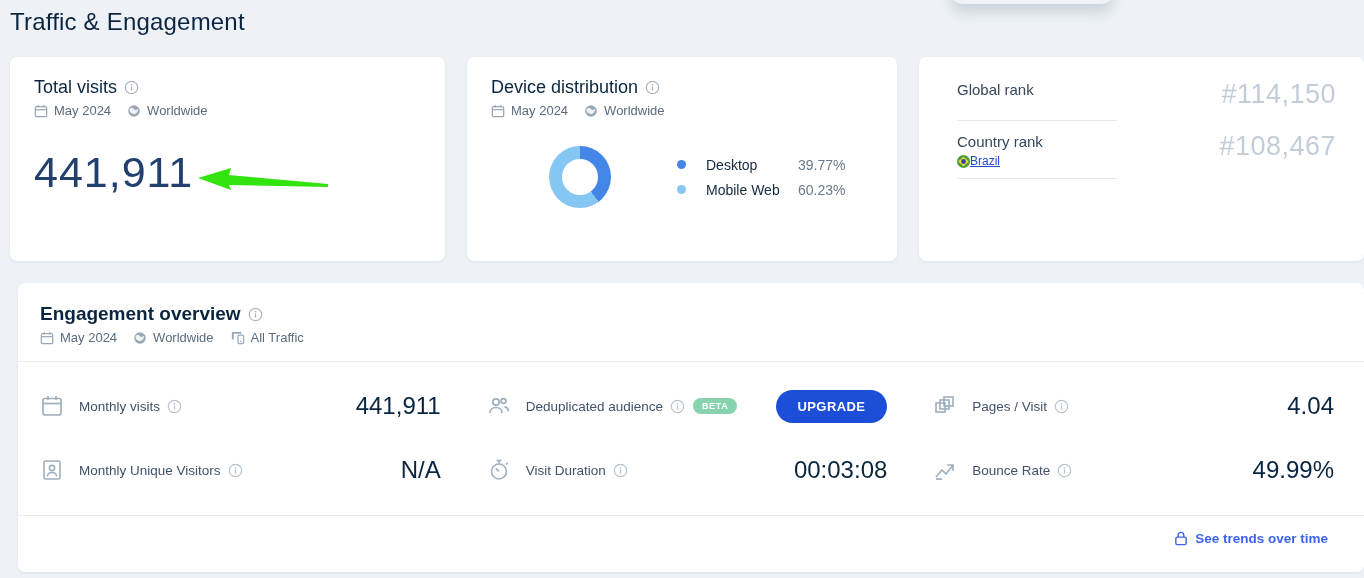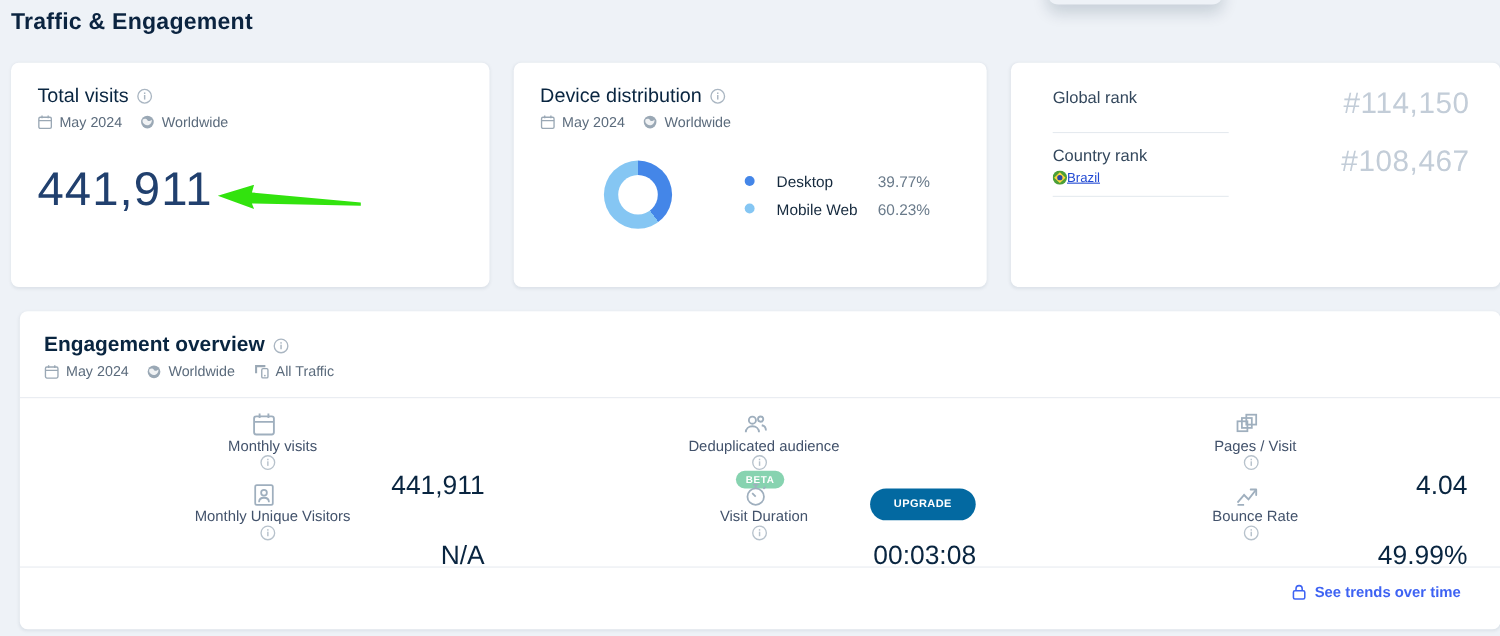--- a/index.html
+++ b/index.html
@@ -5,21 +5,21 @@
   * { margin:0; padding:0; box-sizing:border-box; }
   html,body { width:1364px; height:578px; overflow:hidden; }
   body {
     background:#eef2f7;
     font-family:"Liberation Sans", sans-serif;
     color:#092540;
     position:relative;
   }
   .page-title {
     position:absolute; left:10px; top:8px;
-    font-size:21px; font-weight:700; color:#0b2440; letter-spacing:0.2px;
+    font-size:24px; font-weight:400; color:#0b2440; letter-spacing:0.2px;
   }
   .cutoff-shadow {
     position:absolute; left:952px; top:-26px; width:160px; height:30px;
     border-radius:10px; box-shadow:0 8px 14px rgba(9,37,64,0.16);
   }
   .cards-row {
     position:absolute; left:10px; top:57px; right:0; height:204px;
     display:flex; gap:22px;
   }
   .card {
@@ -77,34 +77,34 @@
   }
   .eng-header { padding:20px 24px 0 22px; }
   .eng-title-row { display:flex; align-items:center; gap:7px; }
   .eng-title { font-size:19px; font-weight:700; color:#092540; }
   .divider { height:1px; background:#e8ecf1; width:100%; }
   .div-1 { margin-top:16px; }
   .metric-grid {
     display:grid; grid-template-columns:1fr 1fr 1fr; column-gap:46px;
     grid-auto-rows:64px; margin:12px 30px 0 22px;
   }
-  .metric-cell { display:flex; align-items:center;flex-direction:column; }
+  .metric-cell { display:flex; align-items:center; }
   .m-icon { color:#9fafbe; display:inline-flex; flex:none; }
   .m-label { font-size:13.5px; color:#42526b; margin-left:15px; }
   .m-info { margin-left:7px; display:inline-flex; }
   .m-value { margin-left:auto; font-size:24px; color:#092540; }
   .beta-badge {
     margin-left:8px; background:#87d3b0; color:#ffffff;
     font-size:9px; font-weight:700; letter-spacing:0.6px;
     padding:3px 9px; border-radius:9px;
   }
   .upgrade-btn {
-    margin-left:auto; background:#0369a1; color:#ffffff; border:none;
+    margin-left:auto; background:#1d4ed8; color:#ffffff; border:none;
     font-family:"Liberation Sans", sans-serif;
-    font-size:10px; font-weight:700; letter-spacing:0.4px;
+    font-size:13px; font-weight:700; letter-spacing:0.4px;
     padding:9px 22px; border-radius:17px; cursor:pointer;
   }
   .div-2 { margin-top:13px; }
   .eng-footer {
     display:flex; justify-content:flex-end; align-items:center;
     gap:7px; padding:15px 36px 0 0;
   }
   .trends-link {
     font-size:13.5px; font-weight:700; color:#3e63f3;
     text-decoration:none; cursor:pointer;

